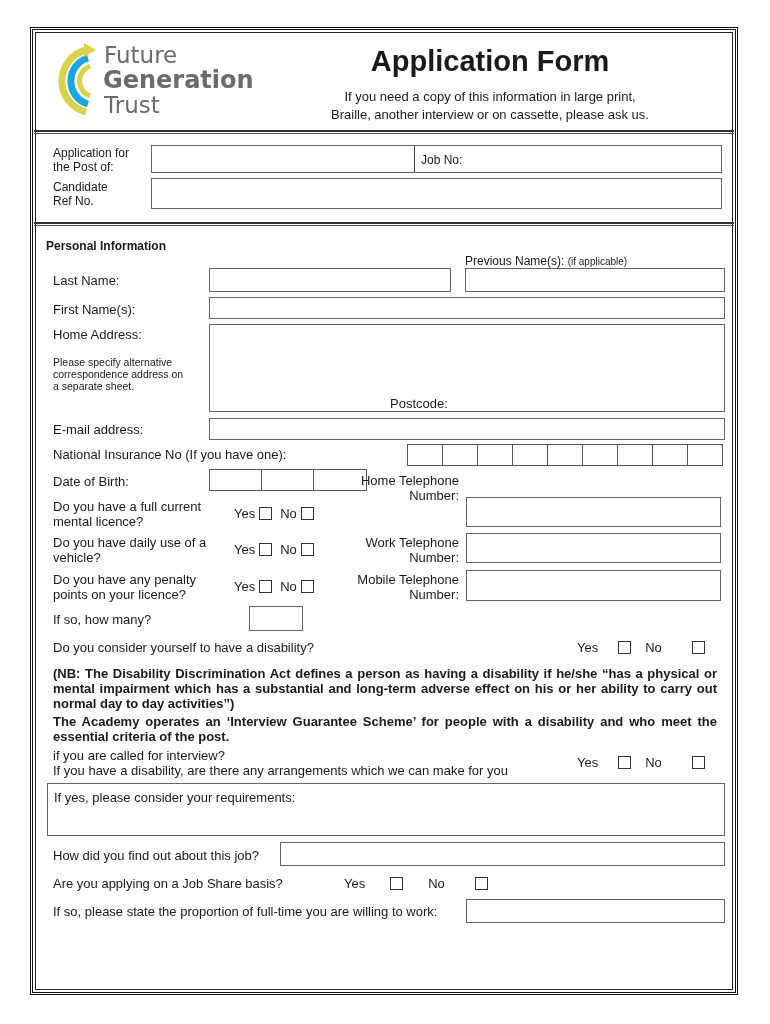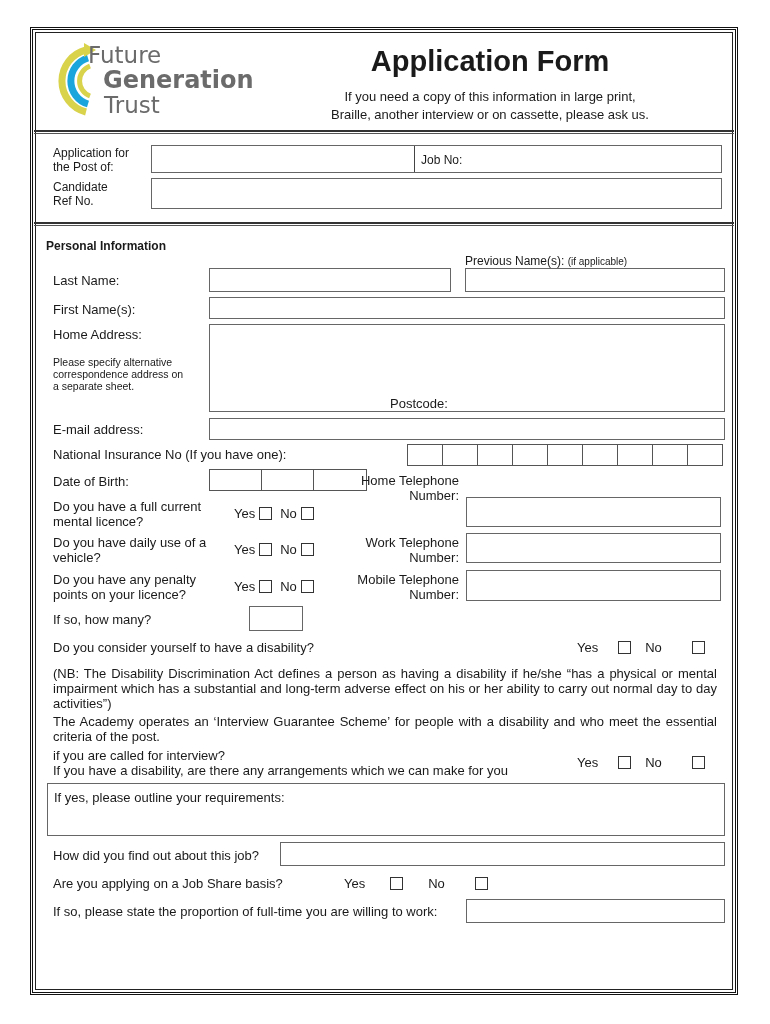--- a/index.html
+++ b/index.html
@@ -12,40 +12,40 @@
                  border: 1px solid #222; box-sizing: border-box; }
   .sep { left: 34px; width: 700px; height: 4px; border-top: 2px solid #333; border-bottom: 1px solid #555; box-sizing: border-box; }
   .box { border: 1px solid #666; box-sizing: border-box; background: #fff; }
   .cb { width: 13px; height: 13px; border: 1px solid #333; box-sizing: border-box; background: #fff; display: inline-block; }
   .t13 { font-size: 13px; line-height: 15px; }
   .t12 { font-size: 12px; line-height: 14px; }
   .t10 { font-size: 10.5px; line-height: 12px; }
   .bold { font-weight: bold; }
   .logo-text { font-family: "DejaVu Sans", sans-serif; color: #6b6b6b; }
   .right { text-align: right; }
-  .just { text-align: justify; }
+  .just { text-align: justify; font-weight: bold; }
   .cells { display: flex; }
   .cells .cell { border: 1px solid #555; border-left: none; box-sizing: border-box; height: 22px; }
   .cells .cell:first-child { border-left: 1px solid #555; }
 </style>
 </head>
 <body>
 
 <div class="abs frame-outer"></div>
 <div class="abs frame-inner"></div>
 
 <div class="abs" style="left:46px;top:40px;width:60px;height:80px;">
   <svg width="60" height="80" viewBox="0 0 60 80">
     <path d="M40 10 A32 32 0 0 0 40 72" fill="none" stroke="#d8d34a" stroke-width="7"></path>
     <path d="M42 18 A24 24 0 0 0 42 64" fill="none" stroke="#1aa6dc" stroke-width="7"></path>
     <path d="M44 26 A16 16 0 0 0 44 56" fill="none" stroke="#d8d34a" stroke-width="5"></path>
     <polygon points="38,3 50,10 38,17" fill="#d8d34a"></polygon>
   </svg>
 </div>
-<div class="abs logo-text" style="left:88px;top:44px;font-size:23px;line-height:23px;">Future</div>
+<div class="abs logo-text" style="left:104px;top:44px;font-size:23px;line-height:23px;">Future</div>
 <div class="abs logo-text bold" style="left:103px;top:68px;font-size:24px;line-height:25px;">Generation</div>
 <div class="abs logo-text" style="left:104px;top:94px;font-size:23px;line-height:23px;">Trust</div>
 
 <div class="abs bold" style="left:300px;top:44px;width:380px;text-align:center;font-size:29px;line-height:34px;">Application Form</div>
 <div class="abs t13" style="left:290px;top:89px;width:400px;text-align:center;">If you need a copy of this information in large print,</div>
 <div class="abs t13" style="left:290px;top:107px;width:400px;text-align:center;">Braille, another interview or on cassette, please ask us.</div>
 
 <div class="abs sep" style="top:130px;"></div>
 
 <div class="abs t12" style="left:53px;top:146px;">
@@ -177,21 +177,21 @@
   <div>If you have a disability, are there any arrangements which we can make for you</div>
 </div>
 <div class="abs t13" style="left:577px;top:755px;display:flex;align-items:center;">
   <span>Yes</span>
   <span class="cb" style="margin-left:20px;"></span>
   <span style="margin-left:14px;">No</span>
   <span class="cb" style="margin-left:30px;"></span>
 </div>
 
 <div class="abs box" style="left:47px;top:783px;width:678px;height:53px;">
-  <div class="t13" style="padding:6px 0 0 6px;">If yes, please outline your requirements:</div>
+  <div class="t13" style="padding:6px 0 0 6px;">If yes, please consider your requirements:</div>
 </div>
 
 <div class="abs t13" style="left:53px;top:848px;">How did you find out about this job?</div>
 <div class="abs box" style="left:280px;top:842px;width:445px;height:24px;"></div>
 
 <div class="abs t13" style="left:53px;top:876px;">Are you applying on a Job Share basis?</div>
 <div class="abs t13" style="left:344px;top:876px;display:flex;align-items:center;">
   <span>Yes</span>
   <span class="cb" style="margin-left:25px;"></span>
   <span style="margin-left:25px;">No</span>

